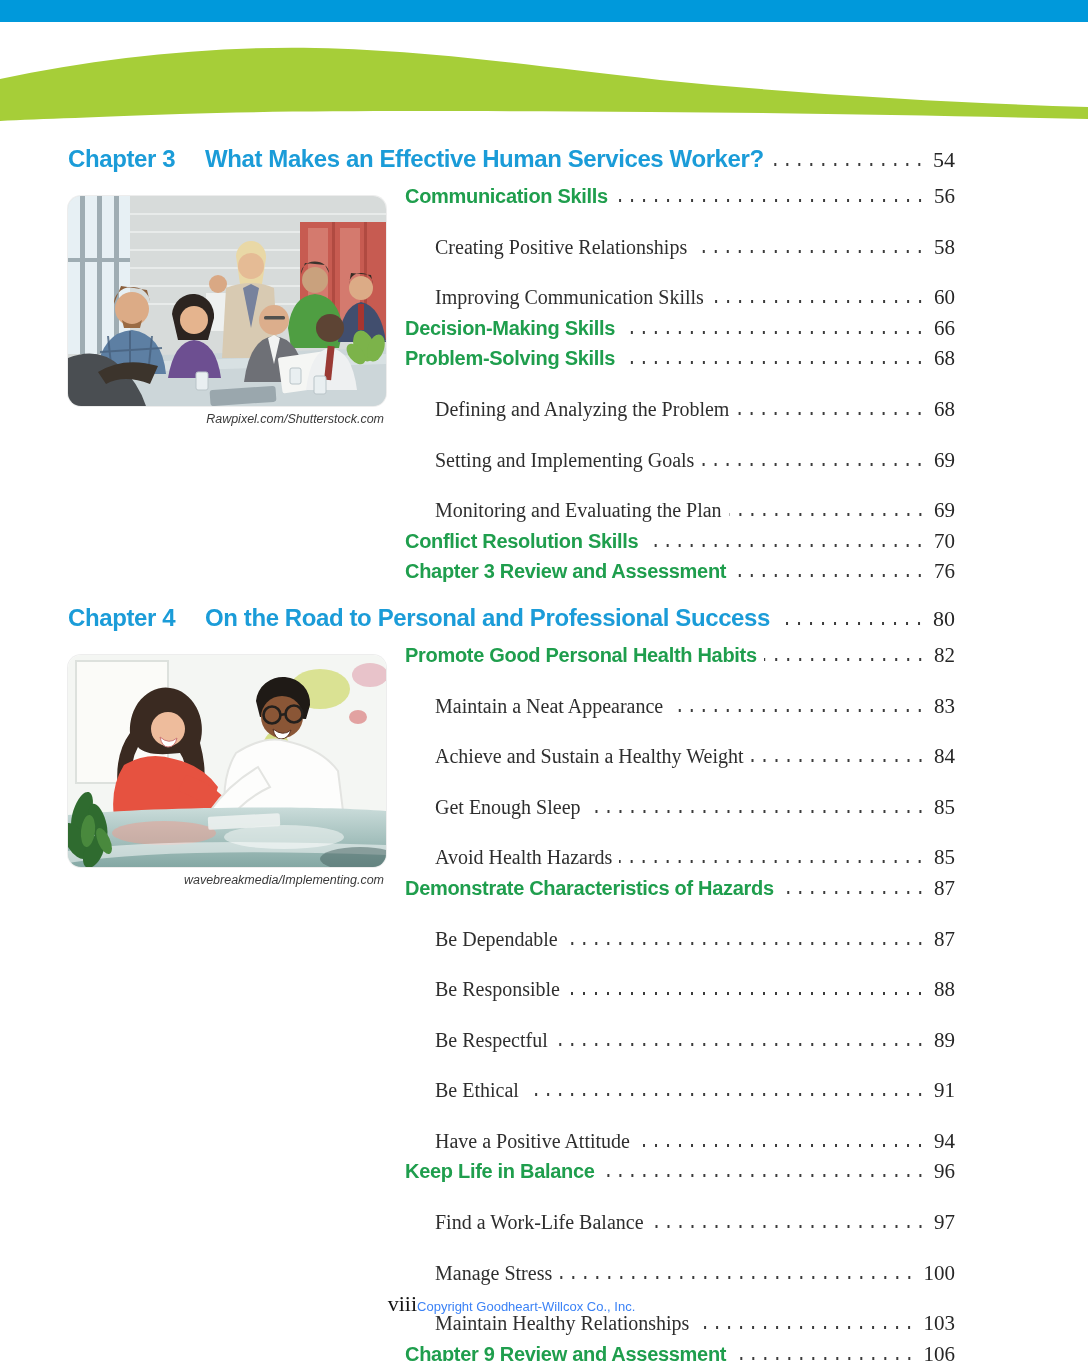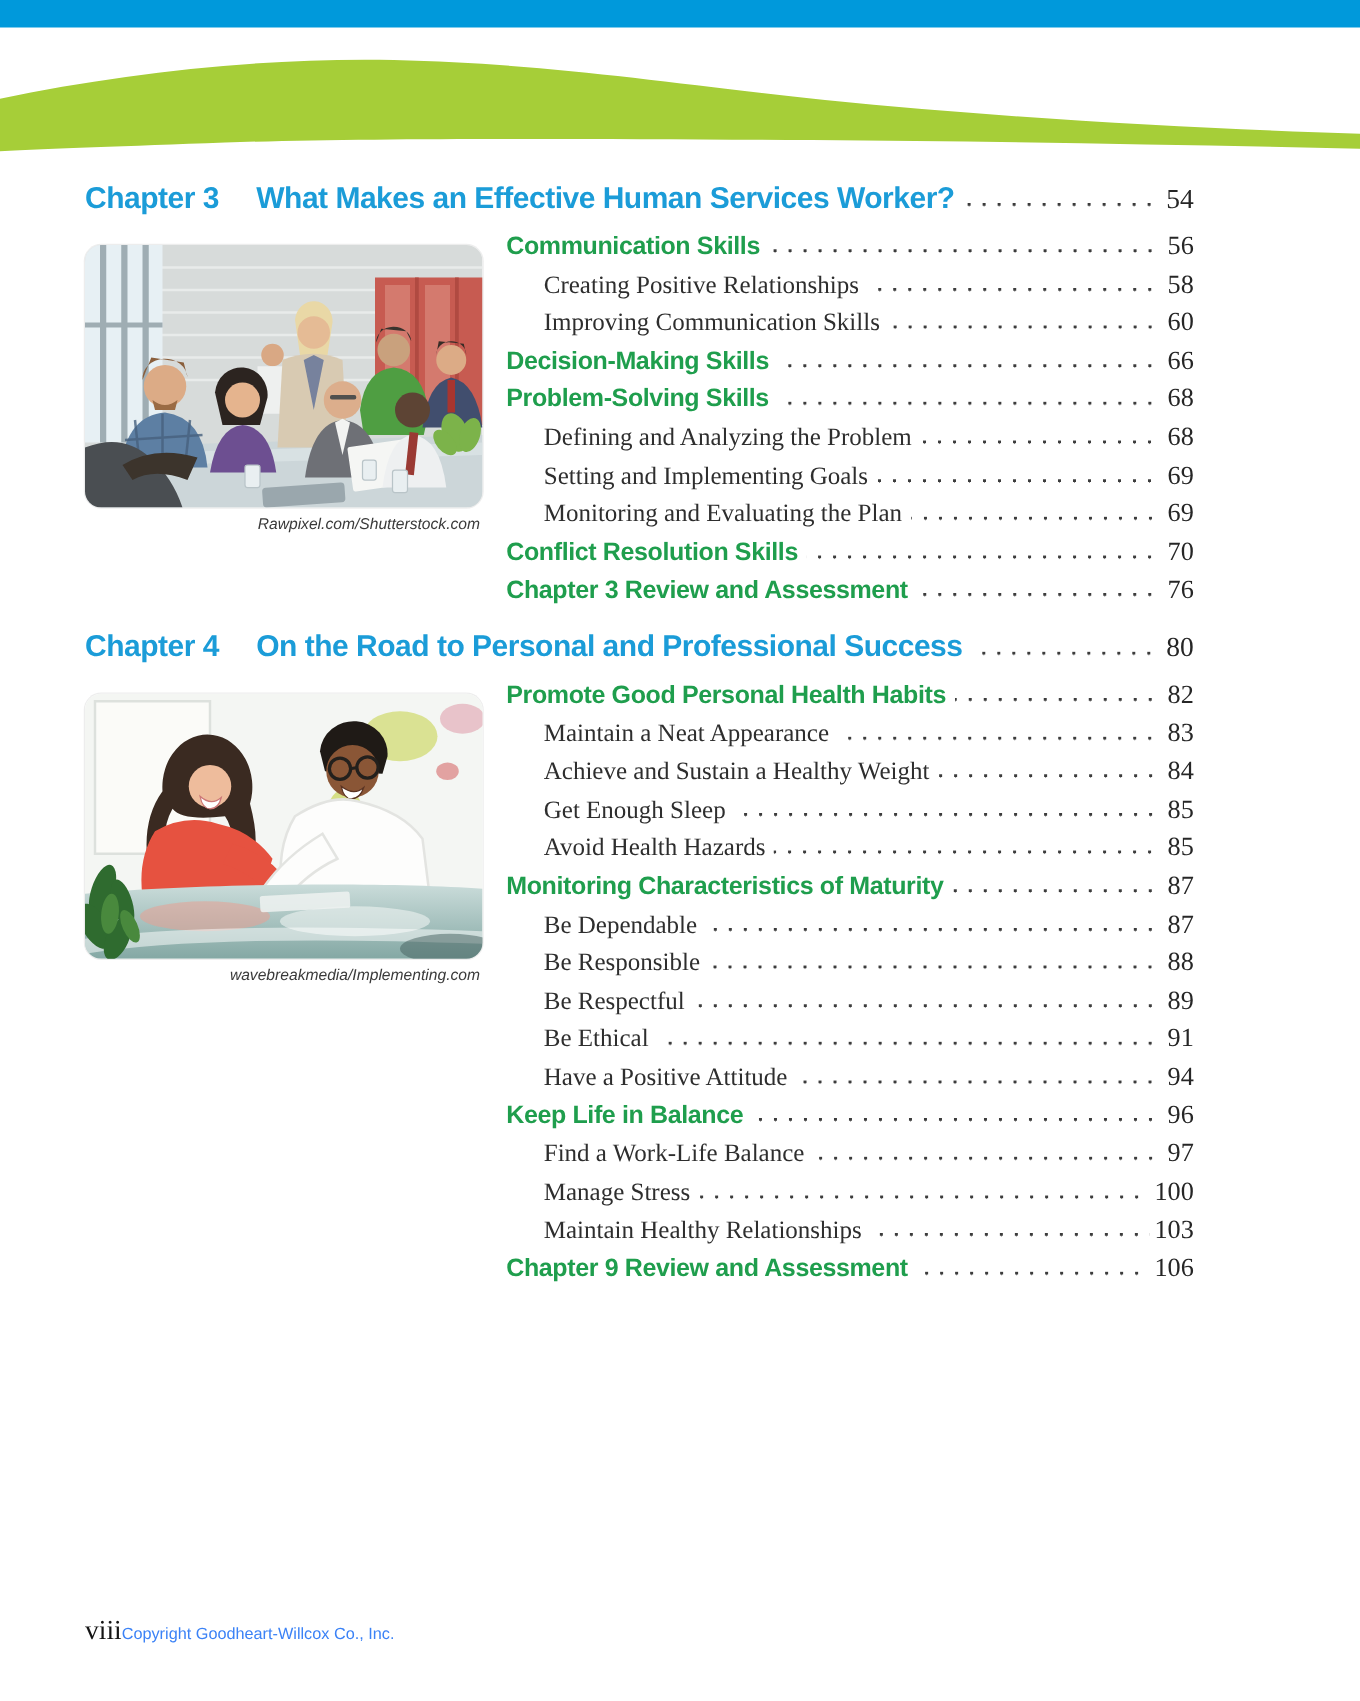--- a/index.html
+++ b/index.html
@@ -69,21 +69,21 @@
     padding-right: 2px;
     text-align: right;
     font-style: italic;
     font-size: 12.5px;
     color: #3a3a3a;
   }
 
   .entries { flex: 1 1 auto; margin-left: 19px; }
 
   .entry-row { display: flex; align-items: baseline; height: 30.6px; }
-  .entry-row.level-2 { padding-left: 30px; }
+  .entry-row.level-2 { padding-left: 30px; margin-top: 20px; }
 
   .entry-text { flex: none; white-space: nowrap; }
   .level-1 .entry-text {
     font-family: "Liberation Sans", sans-serif;
     font-weight: bold;
     font-size: 20px;
     letter-spacing: -0.3px;
     color: #1f9e4d;
   }
   .level-2 .entry-text {
@@ -92,21 +92,21 @@
     color: #2e2e2e;
   }
 
   
   footer {
     position: absolute;
     left: 68px;
     right: 133px;
     top: 1291px;
     display: flex;
-    justify-content: flex-start;
+    justify-content: center;
     align-items: baseline;
   }
   .folio {
     font-family: "Liberation Serif", serif;
     font-size: 22px;
     color: #141414;
   }
   .copyright {
     font-family: "Liberation Sans", sans-serif;
     font-size: 13px;
@@ -383,21 +383,21 @@
     <span class="entry-text">Get Enough Sleep</span>
     <span class="leader"></span>
     <span class="entry-page">85</span>
   </div>
           <div class="entry-row level-2">
     <span class="entry-text">Avoid Health Hazards</span>
     <span class="leader"></span>
     <span class="entry-page">85</span>
   </div>
           <div class="entry-row level-1">
-    <span class="entry-text">Monitoring Characteristics of Maturity</span>
+    <span class="entry-text">Demonstrate Characteristics of Hazards</span>
     <span class="leader"></span>
     <span class="entry-page">87</span>
   </div>
           <div class="entry-row level-2">
     <span class="entry-text">Be Dependable</span>
     <span class="leader"></span>
     <span class="entry-page">87</span>
   </div>
           <div class="entry-row level-2">
     <span class="entry-text">Be Responsible</span>

